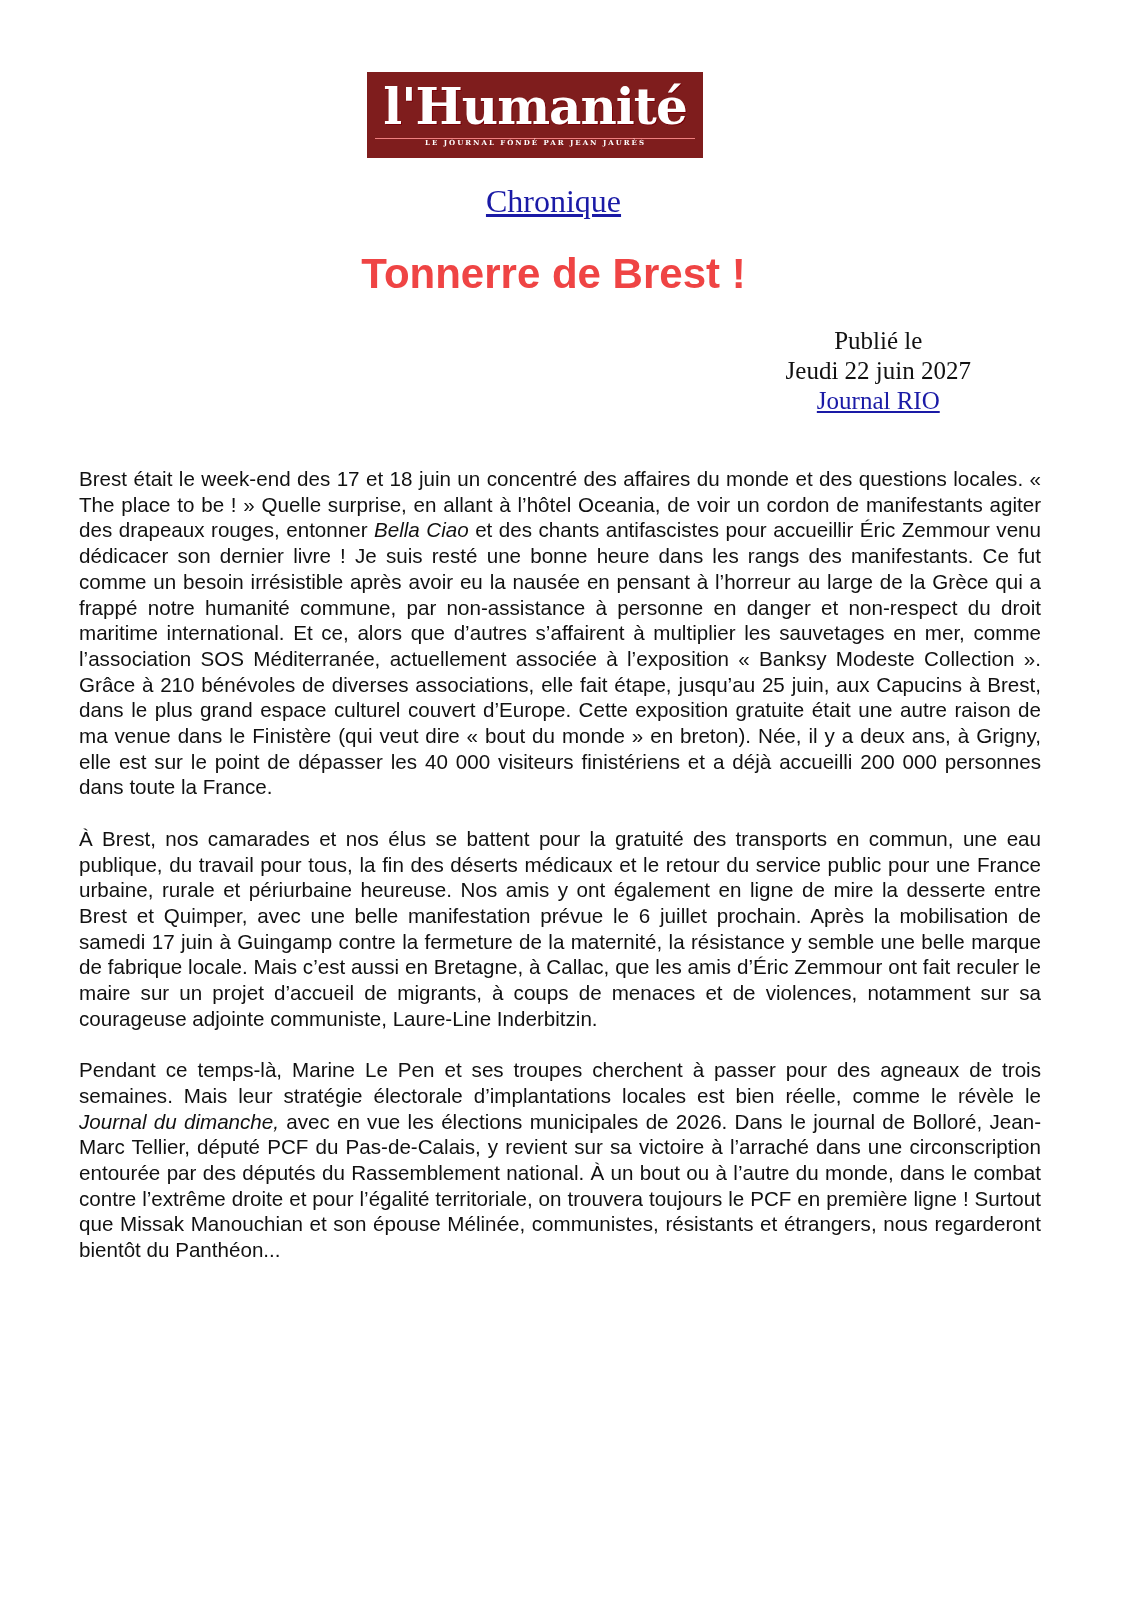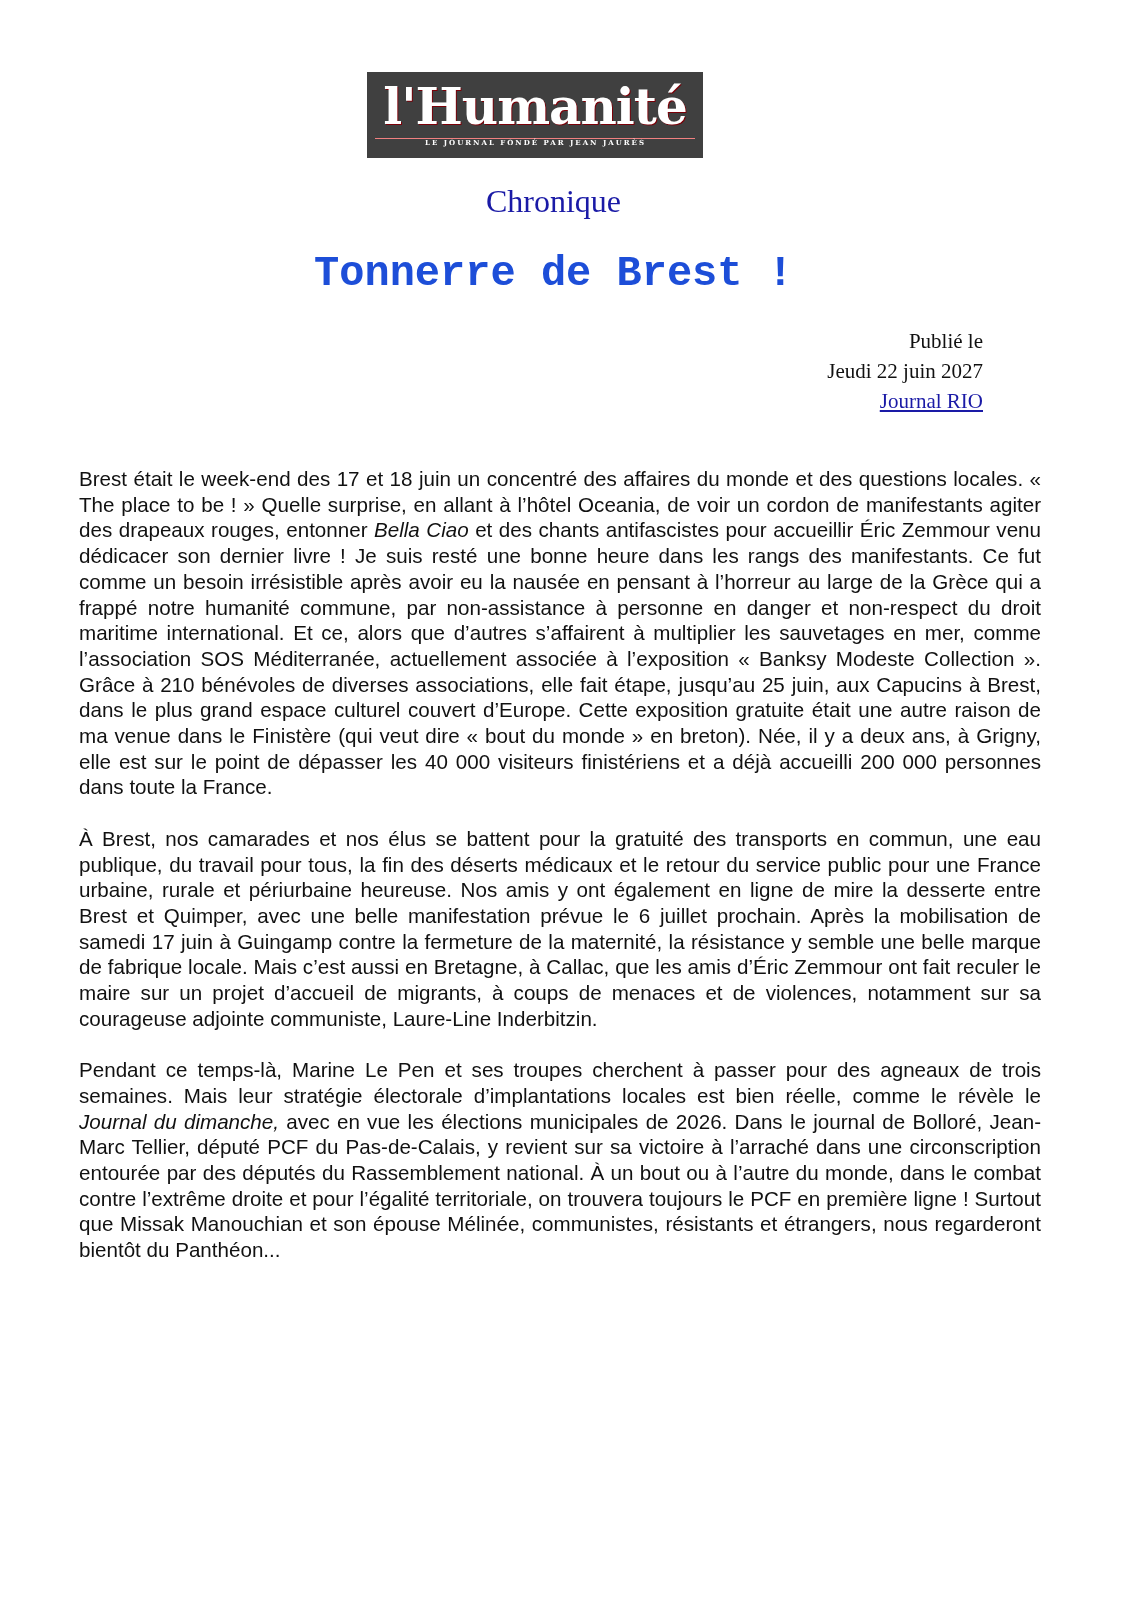--- a/index.html
+++ b/index.html
@@ -17,47 +17,47 @@
     }
     .logo-rule { position: absolute; left: 8px; right: 8px; top: 66px; height: 1px; background: #f08080; }
     .logo-tagline {
       position: absolute; left: 1px; right: 0; top: 66px; color: #ffffff;
       font-family: "DejaVu Serif", serif; font-weight: bold; font-size: 7px; letter-spacing: 2px;
       line-height: 10px;
     }
 
     .section-link {
       position: absolute; left: 0; width: 1107px; top: 183px; text-align: center;
-      font-family: "Liberation Serif", serif; font-size: 32px; color: #1a1aa6; 
+      font-family: "Liberation Serif", serif; font-size: 32px; color: #1a1aa6; text-decoration: underline;
     }
     .title {
       position: absolute; left: 0; width: 1107px; top: 250px; text-align: center;
-      font-family: Liberation Mono, monospace; font-weight: bold; font-size: 42px; color: #1d4ed8; margin: 0;
+      font-family: Liberation Sans, sans-serif; font-weight: bold; font-size: 42px; color: #ef4444; margin: 0;
     }
 
     .meta {
-      position: absolute; right: 148px; top: 326px; text-align: right;
-      font-family: "Liberation Serif", serif; font-size: 21px; line-height: 30px; color: #111;
+      position: absolute; right: 160px; top: 326px; text-align: center;
+      font-family: "Liberation Serif", serif; font-size: 25px; line-height: 30px; color: #111;
     }
     .meta .author { color: #1a1aa6; text-decoration: underline; }
 
     .article {
       position: absolute; left: 79px; top: 466px; width: 962px;
       font-family: "Liberation Sans", sans-serif; font-size: 20.6px; line-height: 25.7px; color: #111;
       text-align: justify;
     }
     .article p { margin: 0 0 25.7px 0; }
     .article em { }
   </style>
 </head>
 <body>
 
 <div class="page">
 
-  <div class="logo" style="background: #404040;">
+  <div class="logo" style="background: #7f1d1d;">
     <span class="logo-name">l'Humanité</span>
     <div class="logo-rule"></div>
     <span class="logo-tagline">LE JOURNAL FONDÉ PAR JEAN JAURÈS</span>
   </div>
 
   <div class="section-link">Chronique</div>
 
   <h1 class="title">Tonnerre de Brest !</h1>
 
   <div class="meta">

